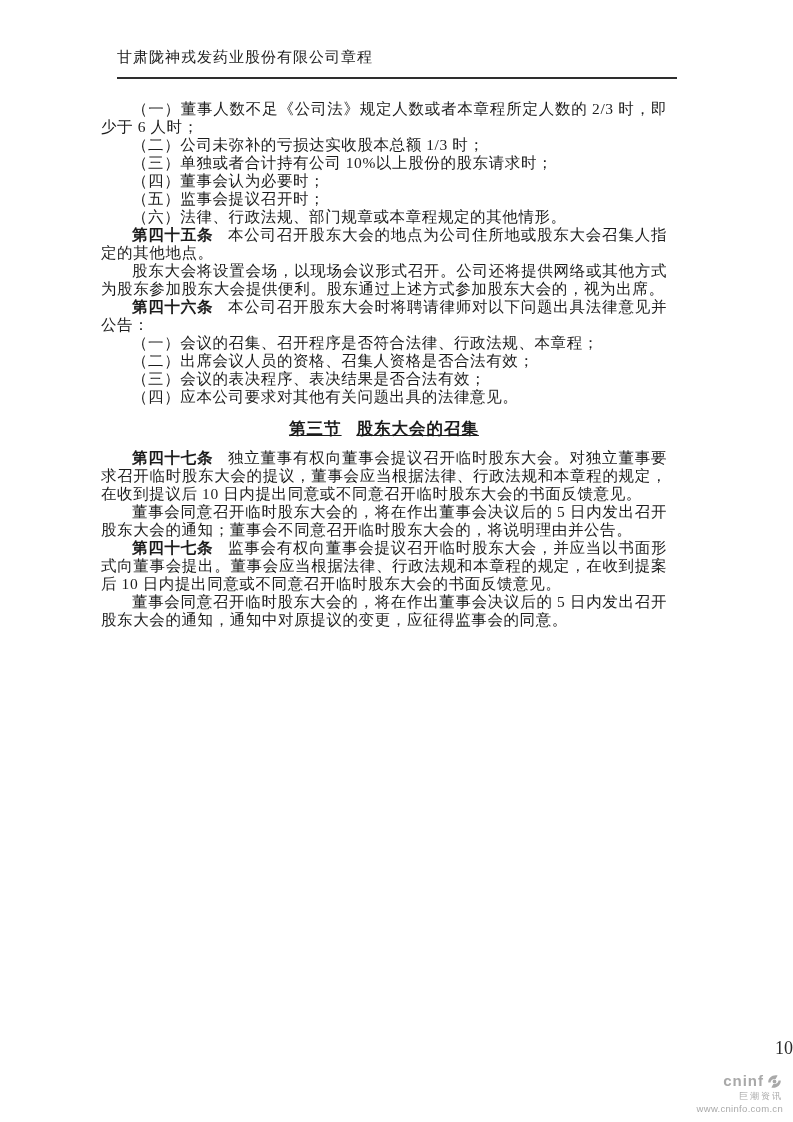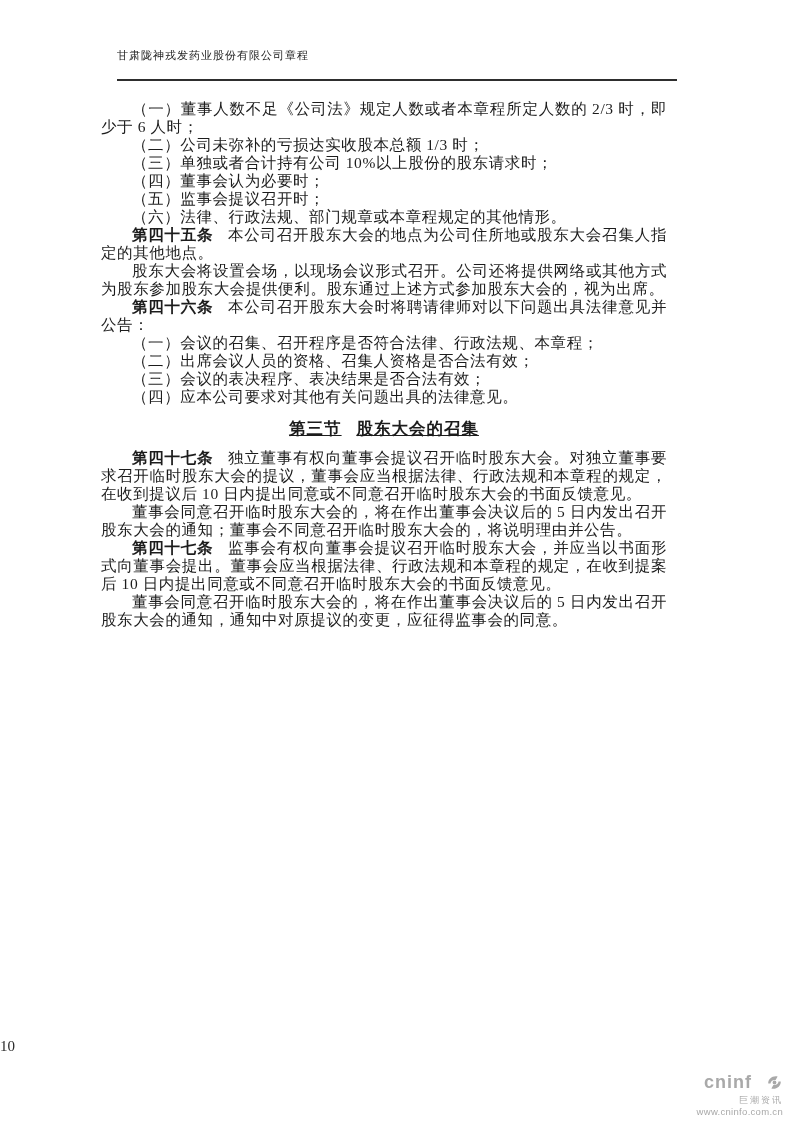--- a/index.html
+++ b/index.html
@@ -8,23 +8,23 @@
     width:793px;height:1122px;
     margin:0 auto;
     background:#ffffff;
     font-family:"Liberation Serif","DejaVu Serif",serif;
     color:#1c1c1c;
     overflow:hidden;
   }
   .doc-header{
     position:absolute;
     left:117px;top:48px;width:560px;
-    font-size:11px;
+    font-size:15px;
     letter-spacing:1px;
-    padding-bottom:16px;
+    padding-bottom:10px;
     border-bottom:2px solid #2e2e2e;
   }
   .doc-body{
     position:absolute;
     left:101px;top:100px;width:566px;
     font-size:15.5px;
     line-height:18px;
     letter-spacing:0.6px;
     text-align:justify;
   }
@@ -36,35 +36,35 @@
     text-indent:0;
     font-size:16.5px;
     letter-spacing:1px;
     margin:14px 0 11px 0;
     text-decoration:underline;
   }
   .section-heading .heading-title{margin-left:0.9em;}
   .page-number{
     position:absolute;
     left:0;top:1038px;width:100%;
-    text-align:left;
-    font-size:15px;
+    text-align:right;
+    font-size:18px;
     color:#2a2a2a;
   }
   .cninfo-logo{
     position:absolute;
     right:10px;top:1072px;
     text-align:right;
     color:#a9a9a9;
     font-family:"Liberation Sans","DejaVu Sans",sans-serif;
     line-height:1.2;
   }
   .cninfo-brand{
-    display:flex;align-items:center;justify-content:flex-end;gap:14px;
-    font-size:18px;font-weight:bold;letter-spacing:1px;
+    display:flex;align-items:center;justify-content:flex-end;gap:2px;
+    font-size:15px;font-weight:bold;letter-spacing:1px;
   }
   .cninfo-brand svg{display:block;}
   .cninfo-name{font-size:9px;letter-spacing:2px;margin-top:1px;}
   .cninfo-url{font-size:9.5px;letter-spacing:0.3px;margin-top:1px;margin-left:8px;}
 </style>
 </head>
 <body>
 
 <div class="page">
 

